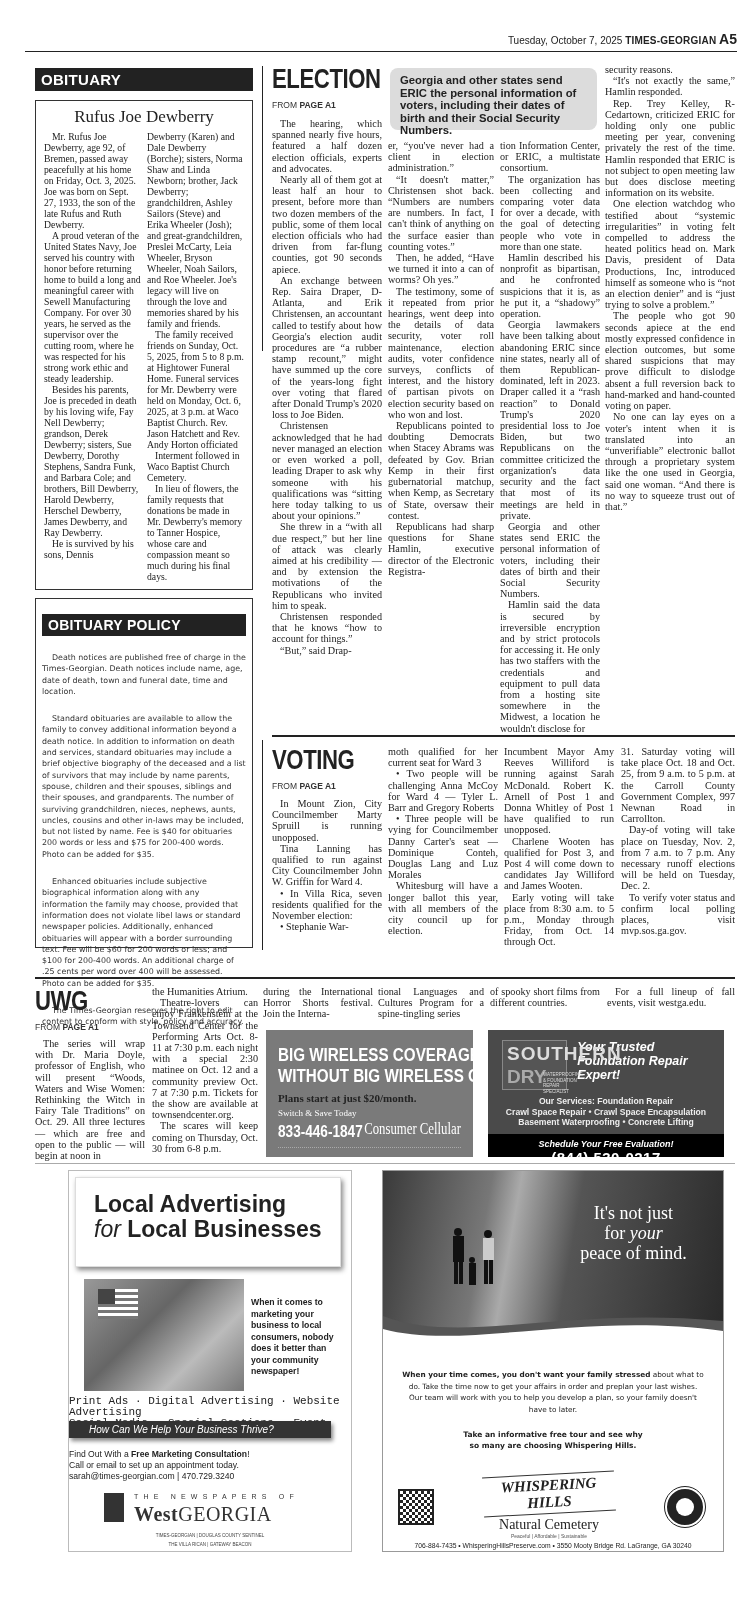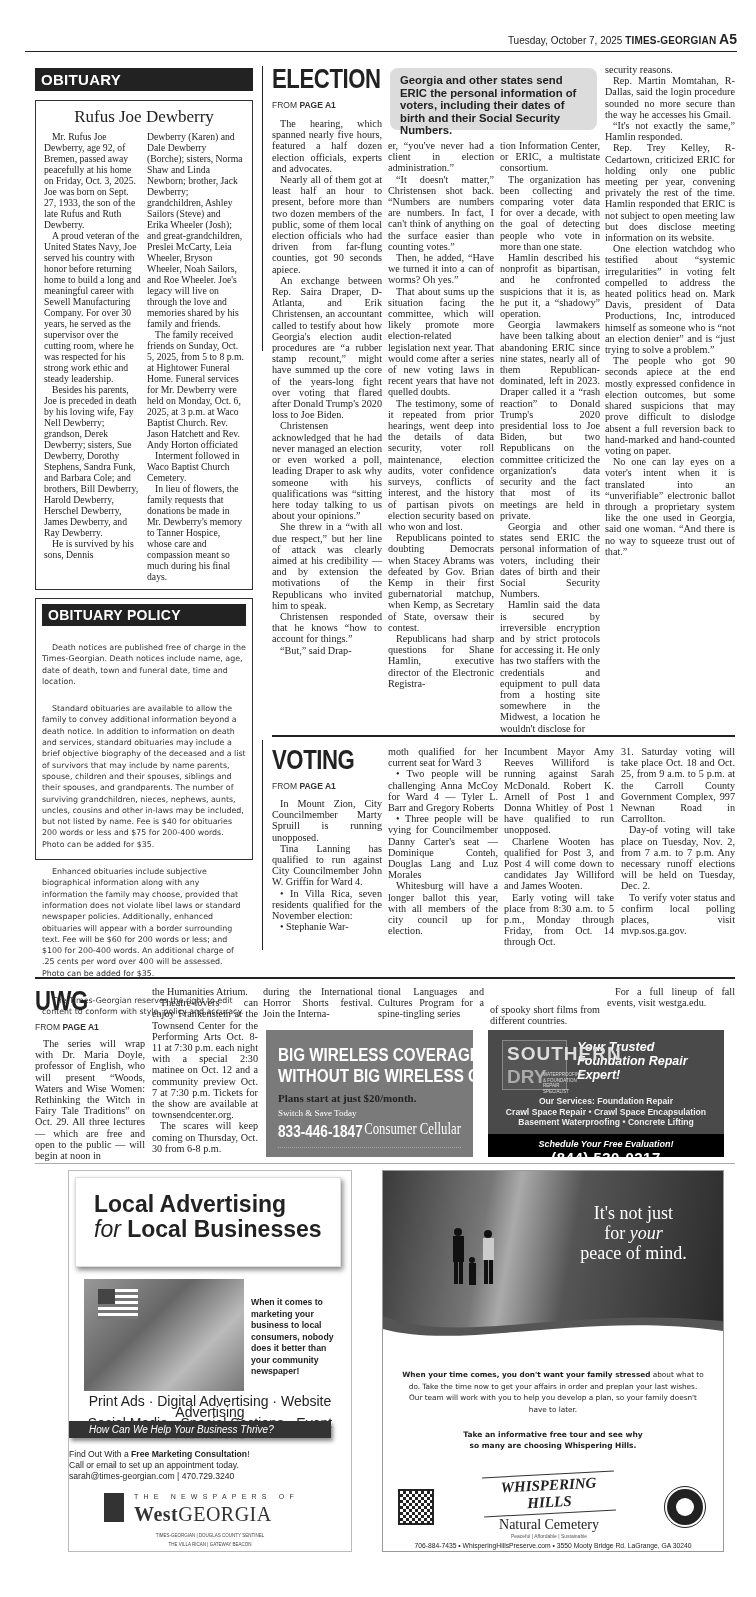--- a/index.html
+++ b/index.html
@@ -15,21 +15,21 @@
   .body-serif p { text-indent: 8px; }
   .body-sans { font-family: "DejaVu Sans", sans-serif; font-size: 7.9px; line-height: 11.3px; color: #333; }
   .body-sans p { text-indent: 10px; margin-top: 16px; }
 
   .obit-box { left: 35px; top: 100px; width: 218px; height: 150px; border: 1px solid #333; }
   .obit-box .name { font-size: 17px; text-align: center; margin-top: 6px; margin-bottom: 4px; }
   .obit-cols { display: flex; gap: 6px; padding: 0 8px; font-size: 9.7px; line-height: 11px; }
   .obit-cols > div { flex: 1; }
   .obit-cols p { text-indent: 8px; }
 
-  .policy-box { left: 35px; top: 598px; width: 218px; height: 262px; border: 1px solid #333; padding: 5px 6px; }
+  .policy-box { left: 35px; top: 598px; width: 218px; height: 350px; border: 1px solid #333; padding: 15px 6px; }
 
   .vline { background: #222; width: 1px; }
   .hline { background: #222; height: 1.5px; }
 
   .kicker { font-family: "Liberation Sans", sans-serif; font-weight: bold; font-size: 27px; letter-spacing: -0.5px; transform: scaleX(0.82); transform-origin: left; line-height: 30px; }
   .from { font-family: "Liberation Sans", sans-serif; font-size: 8.5px; color: #333; margin-top: 6px; }
   .from b { font-weight: bold; }
   .pullquote { background: #dcdcdc; border-radius: 8px; padding: 6px 10px; font-family: "Liberation Sans", sans-serif; font-weight: bold; font-size: 11.3px; line-height: 12.5px; color: #222; }
 
   .col { position: absolute; }
@@ -54,21 +54,21 @@
   .sd .cta .sched { font-size: 9px; font-style: italic; font-weight: bold; }
   .sd .cta .num { font-size: 15px; font-weight: bold; letter-spacing: 0.5px; }
 
   .la { background: #fff; border: 1px solid #bbb; }
   .la .card { position: absolute; left: 6px; top: 6px; width: 266px; height: 90px; background: #fff; box-shadow: 2px 3px 5px #888; border: 1px solid #ddd; padding: 14px 18px; font-family: "Liberation Sans", sans-serif; font-weight: bold; font-size: 23px; line-height: 25px; color: #222; }
   .la .card i { font-weight: normal; }
   .la .photo { position: absolute; left: 15px; top: 108px; width: 160px; height: 112px; background: linear-gradient(135deg,#999,#666 40%,#bbb 70%,#777); }
   .la .flag { position: absolute; left: 14px; top: 10px; width: 40px; height: 30px; background: repeating-linear-gradient(#fff 0 3px,#777 3px 6px); }
   .la .flag::before { content:""; position:absolute; left:0; top:0; width:17px; height:15px; background:#444; }
   .la .blurb { position: absolute; left: 182px; top: 126px; width: 92px; font-family: "Liberation Sans", sans-serif; font-weight: bold; font-size: 8.7px; line-height: 11.5px; color: #222; }
-  .la .services { position: absolute; left: 0; right: 0; top: 225px; text-align: center; font-family: Liberation Sans, sans-serif; font-size: 14px; line-height: 11px; }
+  .la .services { position: absolute; left: 0; right: 0; top: 225px; text-align: left; font-family: Liberation Mono, monospace; font-size: 11px; line-height: 11px; }
   .la .thrive { position: absolute; left: 0; width: 262px; top: 250px; background: #333; color: #fff; font-family: "Liberation Sans", sans-serif; font-style: italic; font-size: 10px; padding: 3px 0 3px 20px; box-shadow: 2px 3px 4px #888; }
   .la .consult { position: absolute; left: 0; right: 0; top: 278px; text-align: left; font-family: "Liberation Sans", sans-serif; font-size: 8.6px; line-height: 11px; color: #222; }
   .la .nwg { position: absolute; left: 35px; top: 322px; width: 210px; height: 32px; }
   .la .nwg .sq { position: absolute; left: 0; top: 0; width: 20px; height: 29px; background: #333; }
   .la .nwg .the { position: absolute; left: 30px; top: 0; font-family: "Liberation Sans", sans-serif; font-size: 7px; letter-spacing: 5.2px; color: #333; white-space: nowrap; }
   .la .nwg .wg { position: absolute; left: 30px; top: 10px; font-family: "Liberation Serif", serif; font-size: 20px; color: #333; white-space: nowrap; letter-spacing: 0.5px; }
   .la .papers { position: absolute; left: 0; right: 0; top: 360px; text-align: center; font-family: "Liberation Sans", sans-serif; font-size: 4.5px; color: #444; line-height: 9px; }
 
   .wh { background: #fff; border: 1px solid #999; }
   .wh .photo { position: absolute; left: 0; top: 0; width: 100%; height: 158px; background: linear-gradient(100deg,#3a3a3a,#777 30%,#aaa 38%,#555 55%,#2a2a2a); }
@@ -142,36 +142,34 @@
   <p>An exchange between Rep. Saira Draper, D-Atlanta, and Erik Christensen, an accountant called to testify about how Georgia's election audit procedures are “a rubber stamp recount,” might have summed up the core of the years-long fight over voting that flared after Donald Trump's 2020 loss to Joe Biden.</p>
   <p>Christensen acknowledged that he had never managed an election or even worked a poll, leading Draper to ask why someone with his qualifications was “sitting here today talking to us about your opinions.”</p>
   <p>She threw in a “with all due respect,” but her line of attack was clearly aimed at his credibility — and by extension the motivations of the Republicans who invited him to speak.</p>
   <p>Christensen responded that he knows “how to account for things.”</p>
   <p>“But,” said Drap-</p>
 </div>
 <div class="col body-serif" style="left:388px; top:140px; width:106px;">
   <p style="text-indent:0">er, “you've never had a client in election administration.”</p>
   <p>“It doesn't matter,” Christensen shot back. “Numbers are numbers are numbers. In fact, I can't think of anything on the surface easier than counting votes.”</p>
   <p>Then, he added, “Have we turned it into a can of worms? Oh yes.”</p>
-  <p>That about sums up the situation facing the committee, which will likely promote more election-related legislation next year. That would come after a series of new voting laws in recent years that have not quelled doubts.</p>
   <p>The testimony, some of it repeated from prior hearings, went deep into the details of data security, voter roll maintenance, election audits, voter confidence surveys, conflicts of interest, and the history of partisan pivots on election security based on who won and lost.</p>
   <p>Republicans pointed to doubting Democrats when Stacey Abrams was defeated by Gov. Brian Kemp in their first gubernatorial matchup, when Kemp, as Secretary of State, oversaw their contest.</p>
   <p>Republicans had sharp questions for Shane Hamlin, executive director of the Electronic Registra-</p>
 </div>
 <div class="col body-serif" style="left:500px; top:140px; width:100px;">
   <p style="text-indent:0">tion Information Center, or ERIC, a multistate consortium.</p>
   <p>The organization has been collecting and comparing voter data for over a decade, with the goal of detecting people who vote in more than one state.</p>
   <p>Hamlin described his nonprofit as bipartisan, and he confronted suspicions that it is, as he put it, a “shadowy” operation.</p>
   <p>Georgia lawmakers have been talking about abandoning ERIC since nine states, nearly all of them Republican-dominated, left in 2023. Draper called it a “rash reaction” to Donald Trump's 2020 presidential loss to Joe Biden, but two Republicans on the committee criticized the organization's data security and the fact that most of its meetings are held in private.</p>
   <p>Georgia and other states send ERIC the personal information of voters, including their dates of birth and their Social Security Numbers.</p>
   <p>Hamlin said the data is secured by irreversible encryption and by strict protocols for accessing it. He only has two staffers with the credentials and equipment to pull data from a hosting site somewhere in the Midwest, a location he wouldn't disclose for</p>
 </div>
 <div class="col body-serif" style="left:605px; top:64px; width:130px;">
   <p style="text-indent:0">security reasons.</p>
-  <p>Rep. Martin Momtahan, R-Dallas, said the login procedure sounded no more secure than the way he accesses his Gmail.</p>
   <p>“It's not exactly the same,” Hamlin responded.</p>
   <p>Rep. Trey Kelley, R-Cedartown, criticized ERIC for holding only one public meeting per year, convening privately the rest of the time. Hamlin responded that ERIC is not subject to open meeting law but does disclose meeting information on its website.</p>
   <p>One election watchdog who testified about “systemic irregularities” in voting felt compelled to address the heated politics head on. Mark Davis, president of Data Productions, Inc, introduced himself as someone who is “not an election denier” and is “just trying to solve a problem.”</p>
   <p>The people who got 90 seconds apiece at the end mostly expressed confidence in election outcomes, but some shared suspicions that may prove difficult to dislodge absent a full reversion back to hand-marked and hand-counted voting on paper.</p>
   <p>No one can lay eyes on a voter's intent when it is translated into an “unverifiable” electronic ballot through a proprietary system like the one used in Georgia, said one woman. “And there is no way to squeeze trust out of that.”</p>
 </div>
 
 <div class="abs hline" style="left:272px; top:735px; width:463px;"></div>
 
 <div class="abs" style="left:272px; top:745px; width:110px;">
@@ -214,21 +212,21 @@
   <p style="text-indent:0">the Humanities Atrium.</p>
   <p>Theatre-lovers can enjoy Frankenstein at the Townsend Center for the Performing Arts Oct. 8-11 at 7:30 p.m. each night with a special 2:30 matinee on Oct. 12 and a community preview Oct. 7 at 7:30 p.m. Tickets for the show are available at townsendcenter.org.</p>
   <p>The scares will keep coming on Thursday, Oct. 30 from 6-8 p.m.</p>
 </div>
 <div class="col body-serif" style="left:263px; top:986px; width:110px;">
   <p style="text-indent:0">during the International Horror Shorts festival. Join the Interna-</p>
 </div>
 <div class="col body-serif" style="left:378px; top:986px; width:106px;">
   <p style="text-indent:0">tional Languages and Cultures Program for a spine-tingling series</p>
 </div>
-<div class="col body-serif" style="left:490px; top:986px; width:110px;margin-top:18px;">
+<div class="col body-serif" style="left:490px; top:986px; width:110px;">
   <p style="text-indent:0">of spooky short films from different countries.</p>
 </div>
 <div class="col body-serif" style="left:607px; top:986px; width:128px;">
   <p>For a full lineup of fall events, visit westga.edu.</p>
 </div>
 
 <div class="ad cc" style="left:266px; top:1030px; width:207px; height:127px;">
   <div class="headline">BIG WIRELESS COVERAGE,</div>
   <div class="headline">WITHOUT BIG WIRELESS COST.</div>
   <div class="plans">Plans start at just $20/month.</div>

